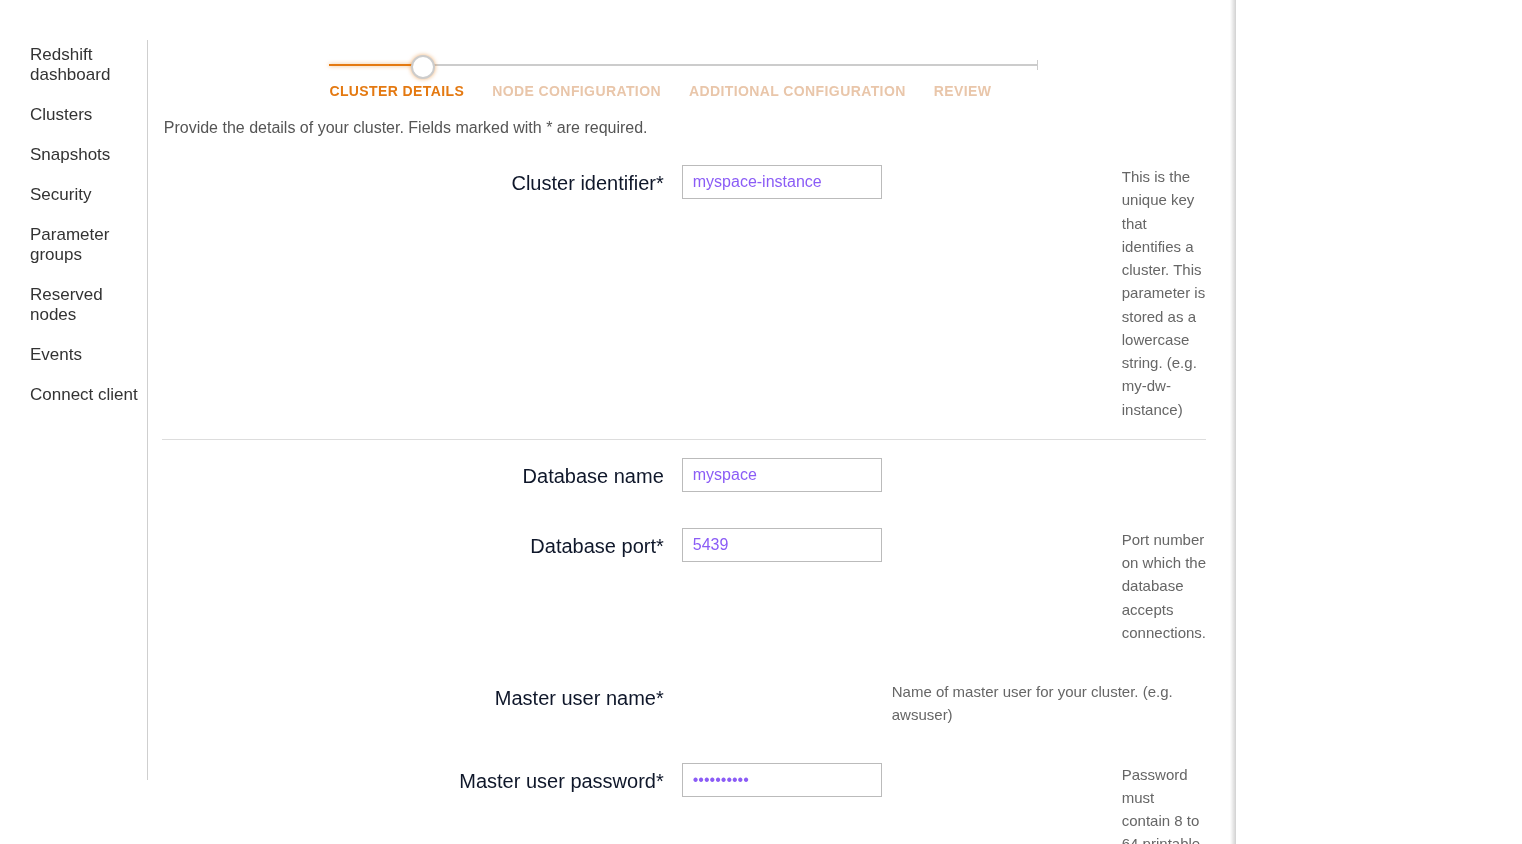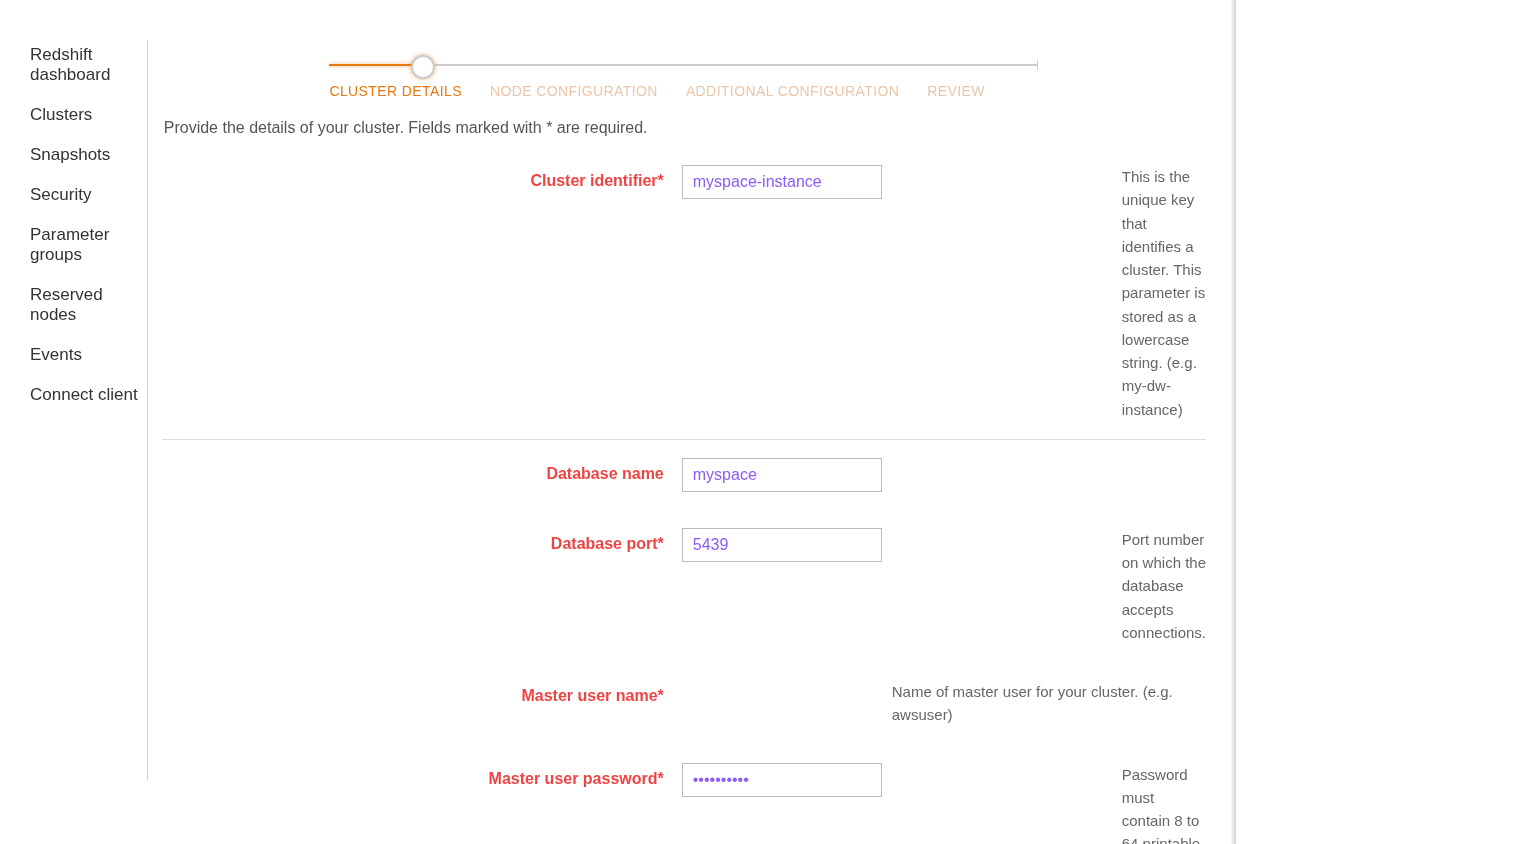--- a/index.html
+++ b/index.html
@@ -68,21 +68,21 @@
   box-shadow:0 0 4px rgba(228,121,17,.6);
 }
 .wizard-tick{
   position:absolute;
   top:5px;height:10px;width:1px;background:#ccc;
 }
 .wizard-steps{
   position:relative;
   padding-top:28px;
   display:flex;
-  font-weight:normal;
+  font-weight:bold;
   font-size:14px;
   letter-spacing:.4px;
 }
 .wizard-step{
   color:#e9c6aa;          
   cursor:pointer;
   white-space:nowrap;
 }
 .wizard-step.active{
   color:#e47911;
@@ -98,23 +98,23 @@
 
 .form-row{
   display:flex;
   align-items:flex-start;
   padding:18px 0 18px 0;
 }
 .label-col{
   width:520px;
   text-align:right;
   padding-right:18px;
-  font-weight:bold;
-  font-size:16px;
-  color:#ef4444;
+  font-weight:normal;
+  font-size:20px;
+  color:#0f172a;
   padding-top:7px;
   box-sizing:border-box;
 }
 .input-col{
   width:230px;
 }
 .input-col input{
   width:200px;
   height:34px;
   border:1px solid #bbb;

